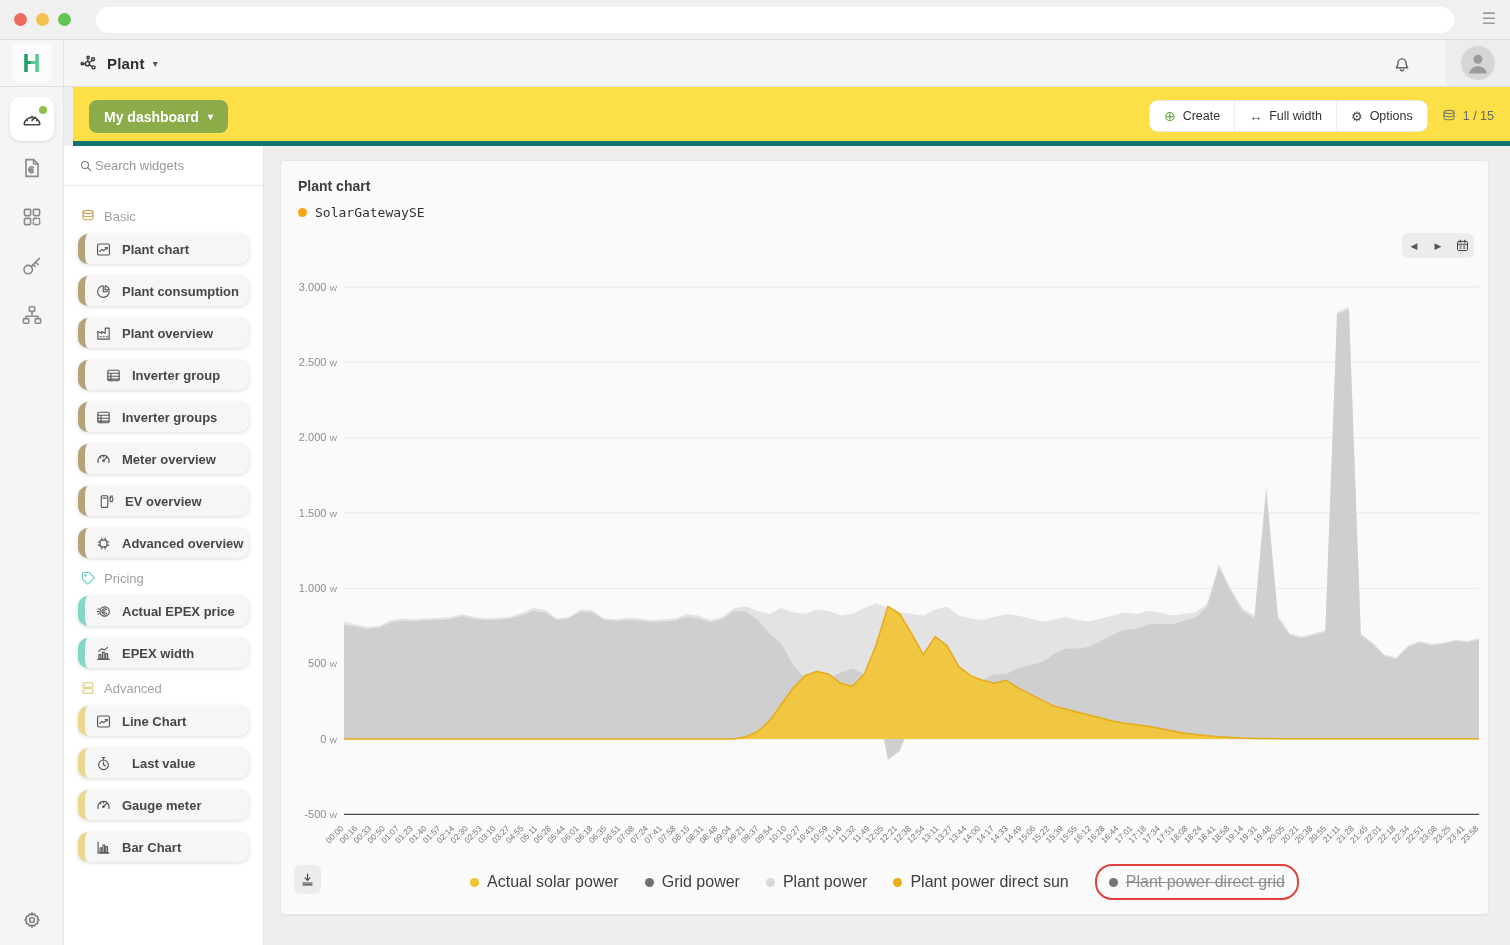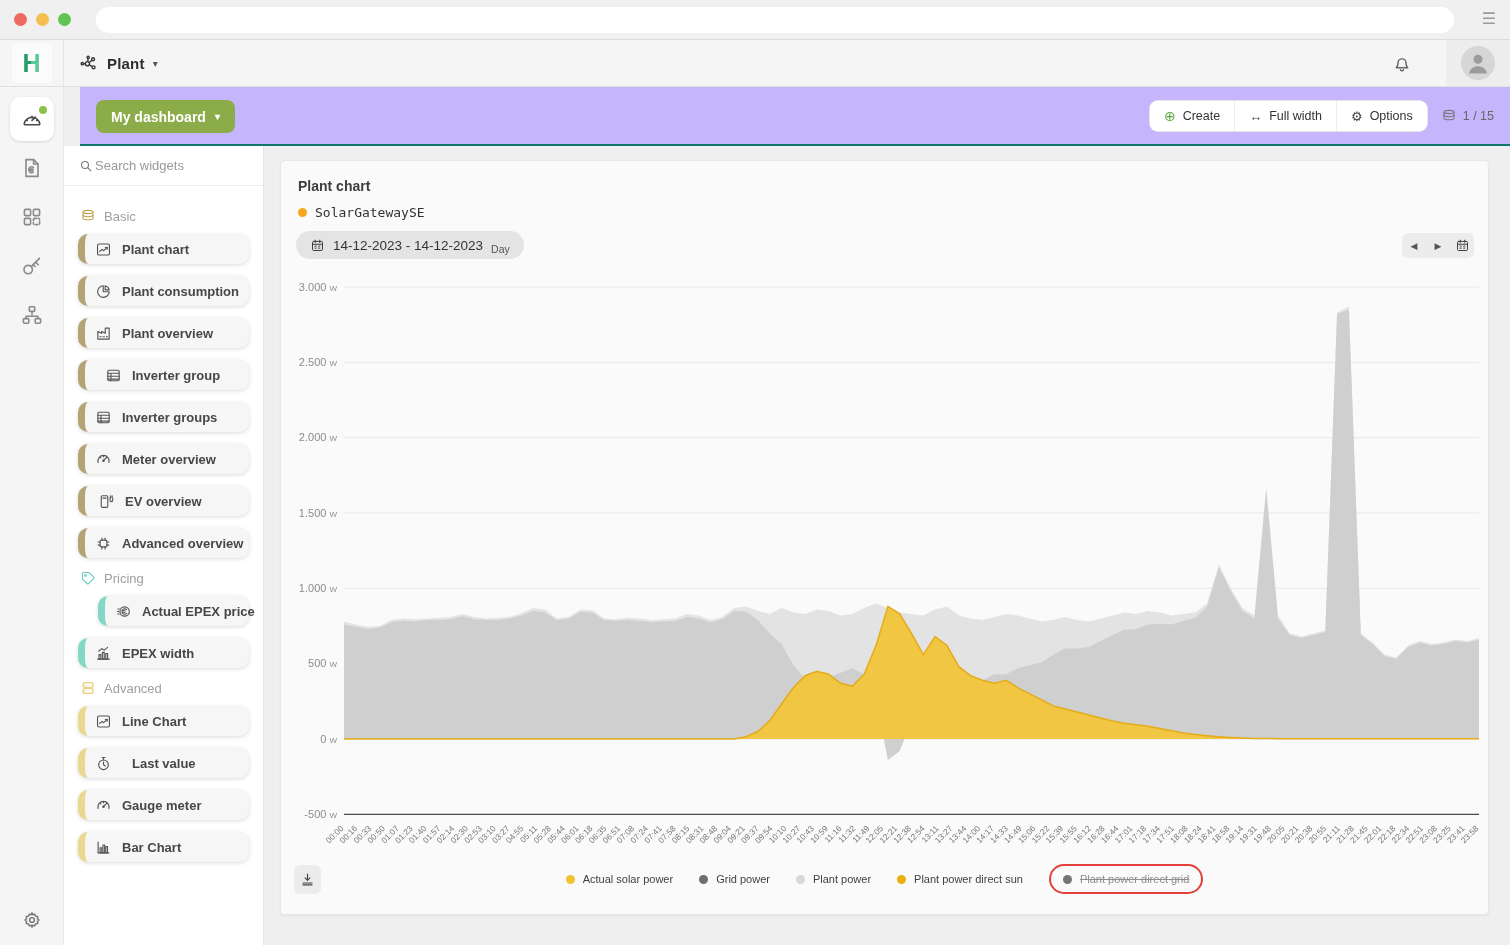--- a/index.html
+++ b/index.html
@@ -29,21 +29,21 @@
   
   .app-body { position:absolute; top:87px; left:0; width:1510px; bottom:0; }
   .rail { position:absolute; left:0; top:0; width:64px; bottom:0; background:#f5f5f5; border-right:1px solid #e8e8e8; }
   .rail-item { position:relative; width:44px; height:44px; margin:0 auto 5px auto; display:flex; align-items:center; justify-content:center; color:#8a8a8a; cursor:pointer; border-radius:10px; }
   .rail-item.active { background:#ffffff; box-shadow:0 1px 3px rgba(0,0,0,.12); color:#4a4a4a; }
   .rail-item.active::after { content:""; position:absolute; top:9px; right:7px; width:8px; height:8px; border-radius:50%; background:#8bc34a; }
   .rail-top { padding-top:10px; }
   .rail-gear { position:absolute; bottom:14px; left:0; width:64px; display:flex; justify-content:center; color:#777; font-size:19px; cursor:pointer; }
 
   .right-col { position:absolute; left:64px; top:0; right:0; bottom:0; }
-  .toolbar { position:absolute; left:16px; top:0; right:0; height:59px; background:#c4b5fd; border-bottom:2px solid #0f766e; }
+  .toolbar { position:absolute; left:9px; top:0; right:0; height:59px; background:#fde047; border-bottom:5px solid #0f766e; }
   .dash-btn { position:absolute; left:16px; top:13px; height:33px; padding:0 15px; background:#8cab49; color:#fff; border:none; border-radius:8px;
               font-size:14px; font-weight:700; display:flex; align-items:center; gap:9px; cursor:pointer; font-family:inherit; }
   .dash-btn .caret { font-size:10px; }
   .tb-right { position:absolute; right:16px; top:14px; display:flex; align-items:center; gap:14px; }
   .tb-group { display:flex; background:#ffffff; border-radius:8px; box-shadow:0 0 0 1px #e7e7e7; overflow:hidden; }
   .tb-btn { display:flex; align-items:center; gap:7px; height:30px; padding:0 14px; background:#fff; border:none; border-right:1px solid #ececec;
             font-size:12.5px; color:#333; cursor:pointer; font-family:inherit; }
   .tb-btn:last-child { border-right:none; }
   .tb-btn .sym-green { color:#5da83f; font-size:14px; }
   .tb-btn .sym { color:#444; font-size:13px; }
@@ -72,21 +72,21 @@
   .date-chip .cal { color:#3d3d3d; }
   .date-chip .range { font-size:13.5px; color:#343434; }
   .date-chip .gran { font-size:10.5px; color:#555; transform:translateY(4px); }
   .nav-group { position:absolute; right:14px; top:72px; height:25px; background:#ececec; border-radius:6px; display:flex; align-items:center; }
   .nav-btn { width:24px; height:25px; display:flex; align-items:center; justify-content:center; background:transparent; border:none; cursor:pointer; color:#555; font-size:9px; }
   .plant-chart-svg { position:absolute; left:0; top:108px; width:1209px; height:592px; overflow:visible; }
 
   .legend-row { position:absolute; left:0; right:0; top:703px; display:flex; justify-content:center; align-items:center; gap:26px; }
   .legend-item { display:flex; align-items:center; gap:8px; cursor:pointer; }
   .legend-item .ldot { width:9px; height:9px; border-radius:50%; }
-  .legend-item .ltxt { font-size:11px; color:#3f3f3f; }
+  .legend-item .ltxt { font-size:16px; color:#3f3f3f; }
   .legend-item.struck .ltxt { text-decoration:line-through; color:#8e8e8e; }
   .legend-annot { border:2.5px solid #e2403a; border-radius:17px; padding:7px 12px; }
   .dl-btn { position:absolute; left:13px; top:704px; width:27px; height:29px; background:#ececec; border:none; border-radius:6px; display:flex;
             align-items:center; justify-content:center; color:#444; cursor:pointer; }
 
   .ic { display:inline-flex; }
   .ic svg { display:block; }
 </style>
 </head>
 <body>
@@ -335,21 +335,21 @@
           </div>
           <div class="group-head">
             <span class="ic">
               <svg width="16" height="16" viewBox="0 0 24 24" fill="none" stroke="#5fcdbc" stroke-width="1.6" stroke-linecap="round" stroke-linejoin="round" style="color:#5fcdbc">
                 <path d="M20.3 12.9l-7.4 7.4a1.7 1.7 0 0 1-2.4 0l-6.2-6.2A1.7 1.7 0 0 1 3.8 13V5.5c0-.9.8-1.7 1.7-1.7H13c.45 0 .88.18 1.2.5l6.1 6.1a1.7 1.7 0 0 1 0 2.5z"></path>
                 <circle cx="8.3" cy="8.3" r="1.2"></circle>
               </svg>
             </span>
             <span>Pricing</span>
           </div>
-          <div class="wcard" style="border-left-color: rgb(130, 215, 199); margin-left: 20px;">
+          <div class="wcard" style="border-left-color: rgb(130, 215, 199);">
             <span class="ic">
               <svg width="17" height="17" viewBox="0 0 24 24" fill="none" stroke="#555" stroke-width="1.6" stroke-linecap="round" stroke-linejoin="round" style="color:#555">
                 <circle cx="13.6" cy="12" r="6.6"></circle>
                 <path d="M16.4 9.4a3.8 3.8 0 1 0 0 5.2"></path>
                 <path d="M10.8 11h3.4M10.8 13h3.4"></path>
                 <path d="M4 8.4h2M3.4 12h2.2M4 15.6h2"></path>
               </svg>
             </span>
             <span class="lbl">Actual EPEX price</span>
           </div>
@@ -419,32 +419,20 @@
           </div>
         </div>
     </div>
 
     <div class="canvas">
       <div class="chart-card">
         <div class="cc-title">Plant chart</div>
         <div class="cc-device">
           <span class="dot" id="device-dot" style="background: rgb(245, 166, 29);"></span>
           <span class="name">SolarGatewaySE</span>
-        </div>
-        <div class="date-chip">
-          <span class="cal ic">
-              <svg width="15" height="15" viewBox="0 0 24 24" fill="none" stroke="#3d3d3d" stroke-width="1.6" stroke-linecap="round" stroke-linejoin="round" style="color:#3d3d3d">
-                <rect x="4" y="5.4" width="16" height="14.6" rx="1.8"></rect>
-                <path d="M4 10h16"></path>
-                <path d="M8.4 3.4v3.8M15.6 3.4v3.8"></path>
-                <path d="M8 13h2M13.8 13h2M8 16.2h2M13.8 16.2h2"></path>
-              </svg>
-            </span>
-          <span class="range">14-12-2023 - 14-12-2023</span>
-          <span class="gran">Day</span>
         </div>
         <div class="nav-group">
           <button class="nav-btn">◀</button>
           <button class="nav-btn">▶</button>
           <button class="nav-btn ic">
               <svg width="15" height="15" viewBox="0 0 24 24" fill="none" stroke="#3f3f3f" stroke-width="1.6" stroke-linecap="round" stroke-linejoin="round" style="color:#3f3f3f">
                 <rect x="4" y="5.4" width="16" height="14.6" rx="1.8"></rect>
                 <path d="M4 10h16"></path>
                 <path d="M8.4 3.4v3.8M15.6 3.4v3.8"></path>
                 <path d="M8 13h2M13.8 13h2M8 16.2h2M13.8 16.2h2"></path>

